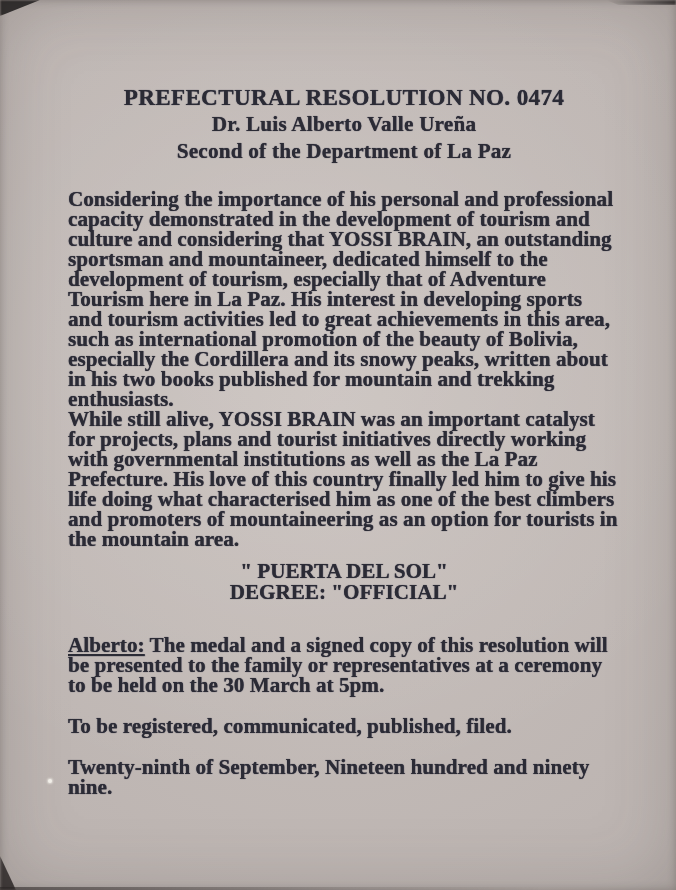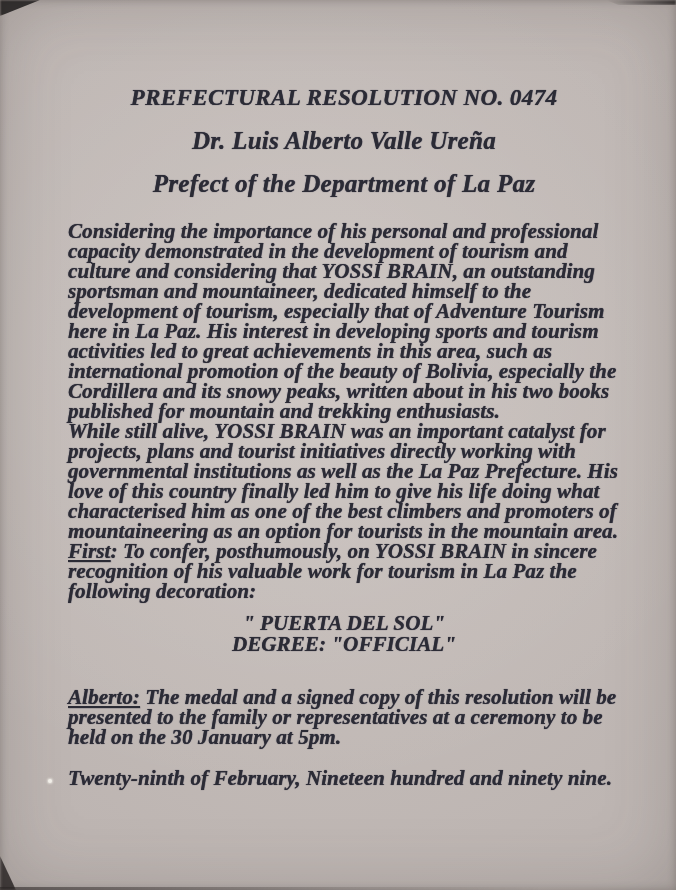--- a/index.html
+++ b/index.html
@@ -68,35 +68,34 @@
   
   .doc {
     position: relative;
     box-sizing: border-box;
     width: 676px;
     height: 780px;
     padding: 84px 56px 0 68px;
     color: #2b2b35;
     text-shadow: 0 0 1px rgba(43,43,62,0.85), 0.4px 0.4px 0.6px rgba(43,43,62,0.45);
     font-weight: bold;
-    font-style: italic;
   }
 
   .title-block { text-align: center; margin: 0 0 24px 0; }
   .title-line-1 {
     font-size: 23px;
     line-height: 27px;
     letter-spacing: 0.4px;
     margin: 0;
   }
   .title-line-2, .title-line-3 {
-    font-size: 25px;
+    font-size: 21px;
     line-height: 27px;
     letter-spacing: 0.3px;
-    margin: 16px;
+    margin: 0;
   }
 
   .body-text {
     font-size: 21px;
     line-height: 20px;
     letter-spacing: 0.1px;
   }
   .body-text p { margin: 0; }
 
   .u { text-decoration: underline; text-underline-offset: 2px; }
@@ -118,38 +117,38 @@
   <div class="edge-tr"></div>
   <div class="corner-bl"></div>
   <div class="edge-bottom"></div>
   <div class="speck"></div>
 
   <div class="doc">
 
     <div class="title-block">
       <div class="title-line-1">PREFECTURAL RESOLUTION NO. 0474</div>
       <div class="title-line-2">Dr. Luis Alberto Valle Ureña</div>
-      <div class="title-line-3">Prefect of the Department of La Paz</div>
+      <div class="title-line-3">Second of the Department of La Paz</div>
     </div>
 
     <div class="body-text">
 
       <p>Considering the importance of his personal and professional capacity demonstrated in the development of tourism and culture and considering that YOSSI BRAIN, an outstanding sportsman and mountaineer, dedicated himself to the development of tourism, especially that of Adventure Tourism here in La Paz. His interest in developing sports and tourism activities led to great achievements in this area, such as international promotion of the beauty of Bolivia, especially the Cordillera and its snowy peaks, written about in his two books published for mountain and trekking enthusiasts.</p>
 
       <p>While still alive, YOSSI BRAIN was an important catalyst for projects, plans and tourist initiatives directly working with governmental institutions as well as the La Paz Prefecture. His love of this country finally led him to give his life doing what characterised him as one of the best climbers and promoters of mountaineering as an option for tourists in the mountain area.</p>
 
 
-      <p><span class="u">First</span><span>: To confer, posthumously, on YOSSI BRAIN in sincere recognition of his valuable work for tourism in La Paz the following decoration:</span></p>
 
       <div class="decoration-block">
         <div>" PUERTA DEL SOL"</div>
         <div>DEGREE: "OFFICIAL"</div>
       </div>
 
-      <p><span class="u">Alberto:</span><span> The medal and a signed copy of this resolution will be presented to the family or representatives at a ceremony to be held on the 30 January at 5pm.</span></p>
+      <p><span class="u">Alberto:</span><span> The medal and a signed copy of this resolution will be presented to the family or representatives at a ceremony to be held on the 30 March at 5pm.</span></p>
 
+      <p class="closing-line">To be registered, communicated, published, filed.</p>
 
-      <p class="closing-line">Twenty-ninth of February, Nineteen hundred and ninety nine.</p>
+      <p class="closing-line">Twenty-ninth of September, Nineteen hundred and ninety nine.</p>
 
 
     </div>
   </div>
 </div>
 
 </body></html>

